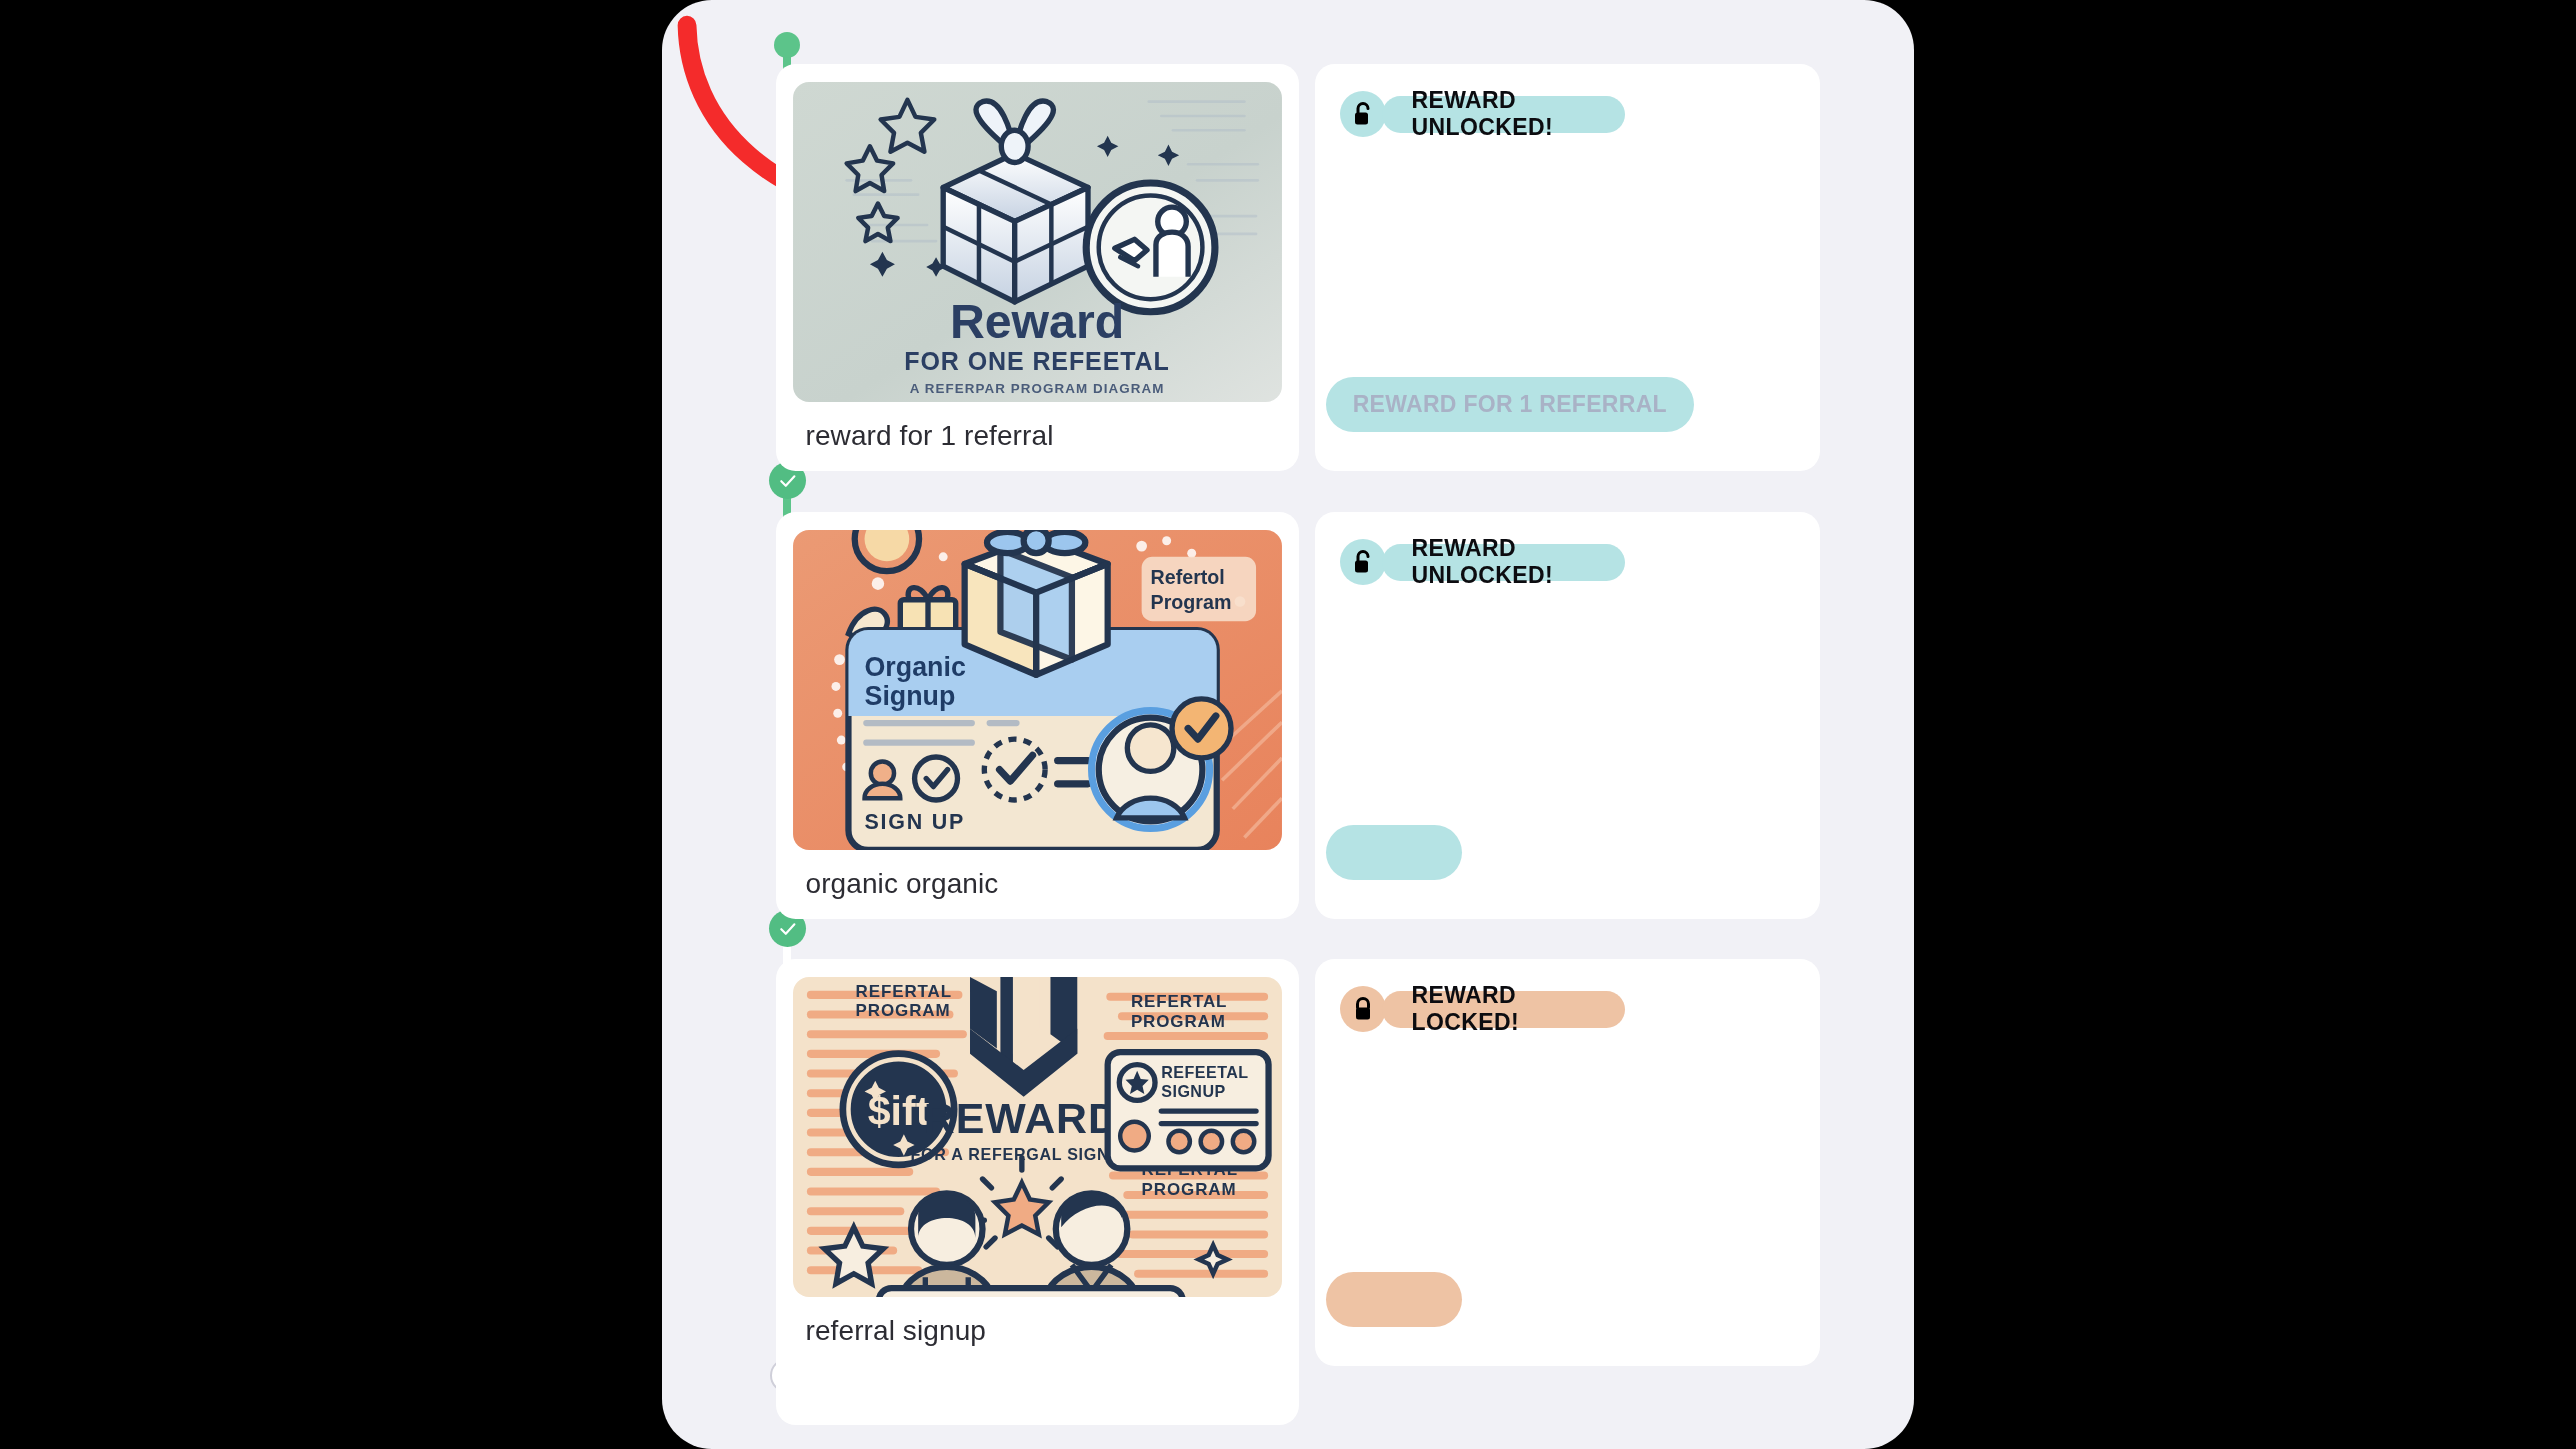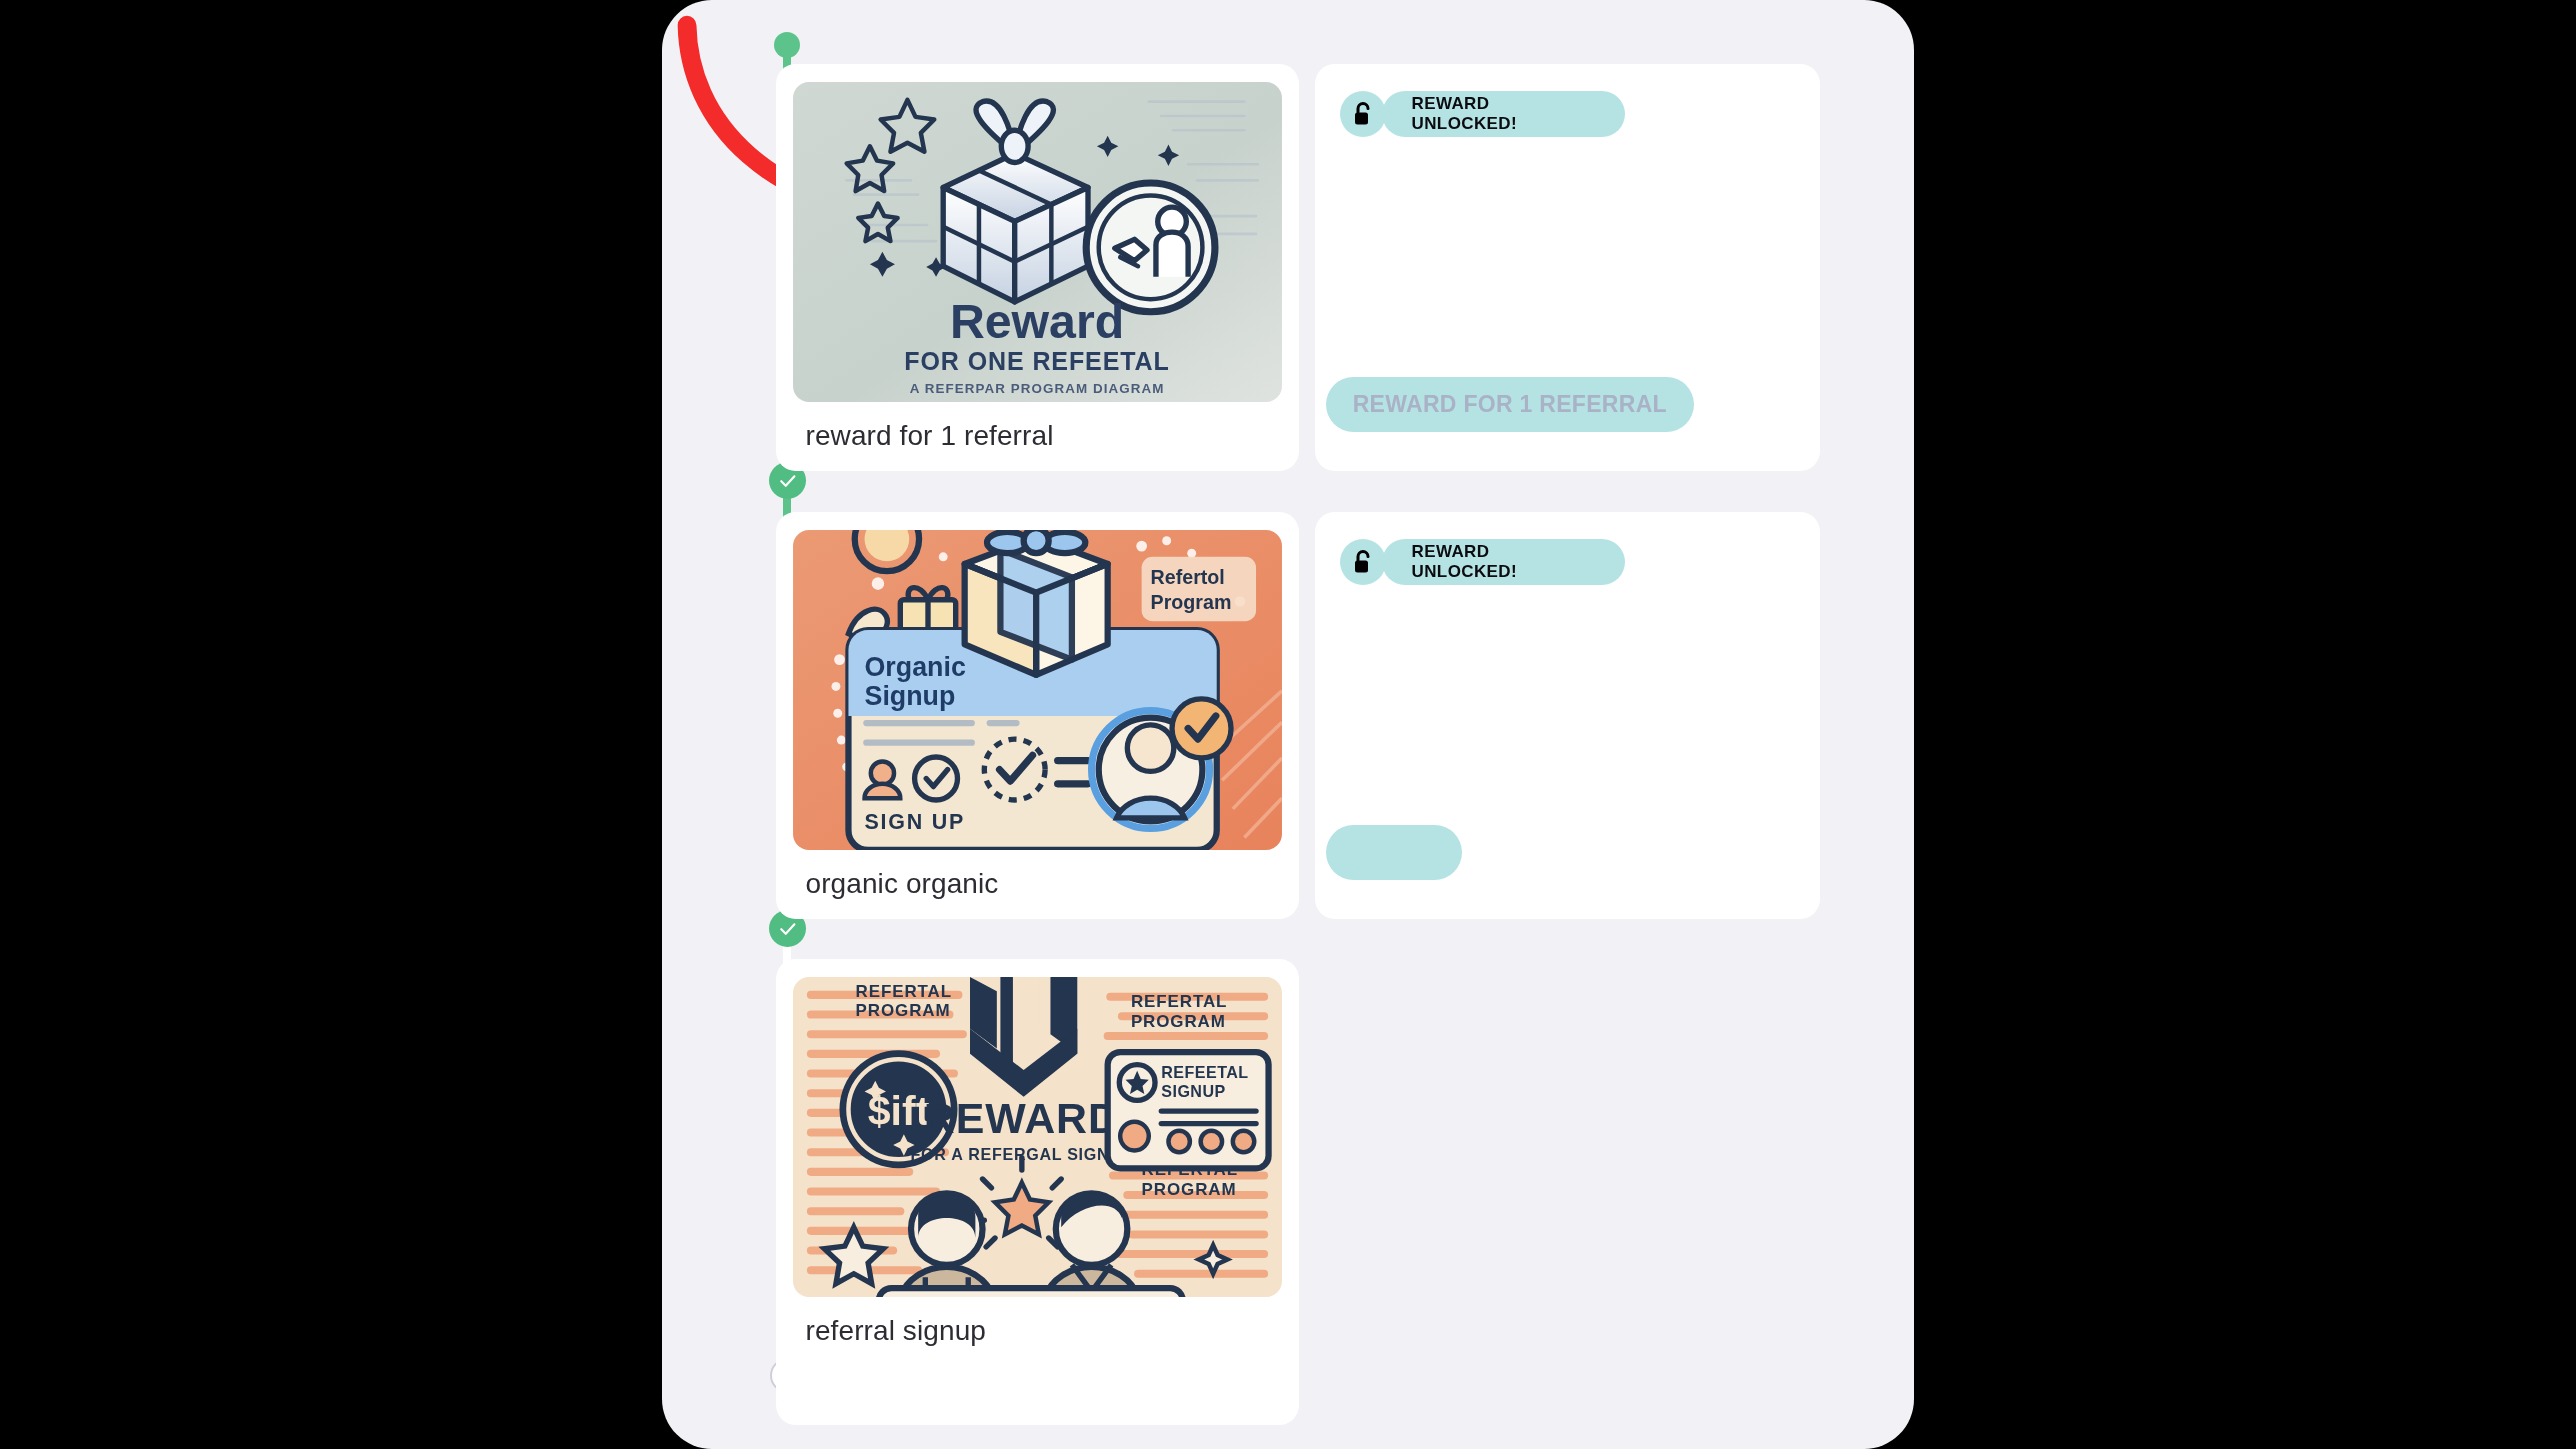--- a/index.html
+++ b/index.html
@@ -121,24 +121,24 @@
     align-items: center;
   }
   .lock-badge {
     width: 46px; height: 46px;
     border-radius: 50%;
     display: flex; align-items: center; justify-content: center;
     flex: 0 0 auto;
   }
   .lock-badge svg { width: 24px; height: 27px; display: block; }
   .status-pill {
-    height: 46px;
+    height: 37px;
     border-radius: 23px;
     display: flex; align-items: center; justify-content: center;
-    font-size: 17px;
+    font-size: 23px;
     font-weight: 700;
     letter-spacing: 0.4px;
     color: #0c0c10;
     margin-left: -4.5px;
     padding: 0 30px;
   }
   .reward-pill {
     position: absolute;
     height: 55px;
     border-radius: 28px;
@@ -515,17 +515,29 @@
               <path d="M300 266 C300 232, 372 232, 368 270 C360 246, 320 254, 300 280 Z" fill="#23354f"></path>
               <path d="M282 358 a54 46 0 0 1 104 0 z" fill="#cbb79d" stroke="#23354f" stroke-width="7"></path>
               <path d="M312 322 L334 352 L356 322" fill="none" stroke="#23354f" stroke-width="6"></path>
             </g>
             <rect x="96" y="348" width="340" height="40" rx="14" fill="#f7eee0" stroke="#23354f" stroke-width="7"></rect>
           </svg>
         </div>
         <div class="media-caption">referral signup</div>
       </div>
 
+      <div class="card card-status" style="height:407px;position:relative;">
+        <div class="status-head" style="left:25px;top:27px;">
+          <div class="lock-badge peach">
+            <svg viewBox="0 0 24 26">
+              <path d="M6.5 11 V7.5 a5.5 5.5 0 0 1 11 0 V11" fill="none" stroke="#000" stroke-width="3" stroke-linecap="round"></path>
+              <rect x="5" y="11" width="14" height="12" rx="2.5" fill="#000"></rect>
+            </svg>
+          </div>
+          <div class="status-pill peach" style="width:243px;">REWARD LOCKED!</div>
+        </div>
+        <div class="reward-pill peach empty" style="left:10.7px;top:313px;width:136px;"></div>
+      </div>
     </div>
 
   </div>
 </div>
 
 
 </body></html>

